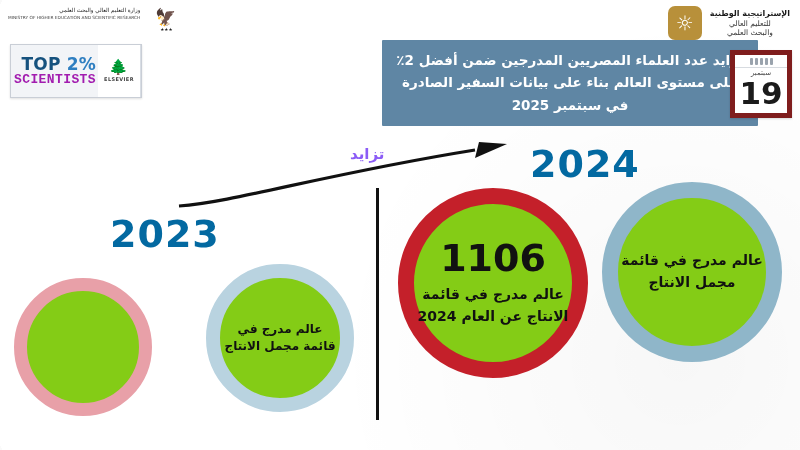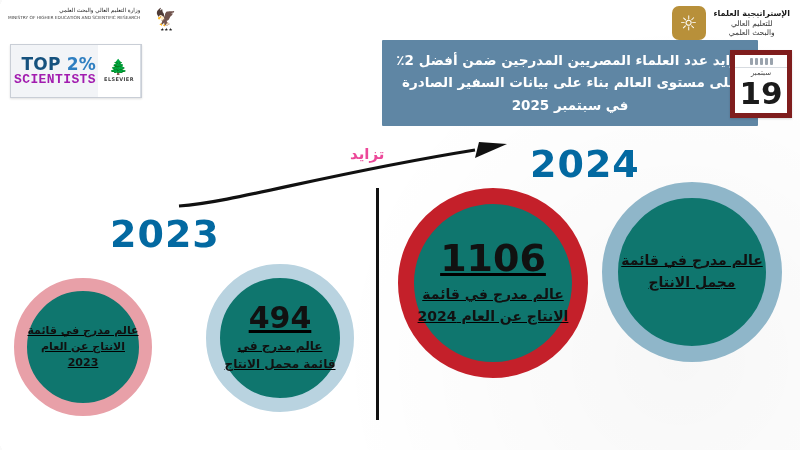--- a/index.html
+++ b/index.html
@@ -100,41 +100,41 @@
   .calendar .strip i{
     display:block;width:3px;height:7px;background:#9aa3ad;border-radius:1px;
   }
   .calendar .mon{font-size:7px;color:#444;padding:1px 0 0;direction:rtl;}
   .calendar .day{font-size:31px;font-weight:bold;color:#1b1b1b;line-height:1.05;padding-bottom:3px;}
 
   
   .arrow-svg{position:absolute;top:140px;left:175px;}
   .arrow-label{
     position:absolute;top:145px;left:350px;
-    font-size:15px;font-weight:bold;color:#ec4899;direction:rtl;
+    font-size:15px;font-weight:bold;color:#8b5cf6;direction:rtl;
   }
 
   
   .year{
     position:absolute;font-size:38px;font-weight:bold;color:#0369a1;
     letter-spacing:1px;direction:ltr;
   }
   .year-2023{top:212px;left:110px;}
   .year-2024{top:142px;left:530px;}
 
   
   .divider{
     position:absolute;left:376px;top:188px;width:3px;height:232px;background:#111;
   }
 
   
   .bubble{
     position:absolute;border-radius:50%;
     display:flex;flex-direction:column;align-items:center;justify-content:center;
-    text-align:center;direction:rtl;background:#0f766e;box-sizing:border-box;text-decoration:underline;
+    text-align:center;direction:rtl;background:#84cc16;box-sizing:border-box;
   }
   .bubble .num{font-weight:bold;color:#111;line-height:1;}
   .bubble .lbl{font-weight:bold;color:#111;}
 
   .b-816{left:14px;top:278px;width:138px;height:138px;border:13px solid #e8a0a8;}
   .b-816 .num{font-size:27px;margin-bottom:4px;}
   .b-816 .lbl{font-size:11px;line-height:1.45;}
 
   .b-494{left:206px;top:264px;width:148px;height:148px;border:14px solid #b9d3e0;}
   .b-494 .num{font-size:30px;margin-bottom:5px;}
@@ -148,21 +148,21 @@
   .b-579 .num{font-size:38px;margin-bottom:7px;}
   .b-579 .lbl{font-size:14px;line-height:1.55;}
 </style>
 </head>
 <body>
 
 <div class="bg-texture"></div>
 
 <div class="hdr-right">
   <div class="txt">
-    <div>الإستراتيجية العلماء</div>
+    <div>الإستراتيجية الوطنية</div>
     <div class="l2">للتعليم العالي</div>
     <div class="l2">والبحث العلمي</div>
   </div>
   <div class="sun-logo">☼</div>
 </div>
 
 <div class="hdr-left">
   <div class="emblem">
     <div class="eagle">🦅</div>
     <div class="cap">★★★</div>
@@ -206,25 +206,23 @@
   <polygon points="332,4 300,18 304,2" fill="#111"></polygon>
 </svg>
 <div class="arrow-label">تزايد</div>
 
 <div class="year year-2023">2023</div>
 <div class="year year-2024">2024</div>
 
 <div class="divider"></div>
 
 <div class="bubble b-816">
-  <div class="lbl">عالم مدرج في قائمة الانتاج عن العام 2023</div>
 </div>
 
 <div class="bubble b-494">
-  <div class="num">494</div>
   <div class="lbl">عالم مدرج في قائمة مجمل الانتاج</div>
 </div>
 
 <div class="bubble b-1106">
   <div class="num">1106</div>
   <div class="lbl">عالم مدرج في قائمة الانتاج عن العام 2024</div>
 </div>
 
 <div class="bubble b-579">
   <div class="lbl">عالم مدرج في قائمة مجمل الانتاج</div>

